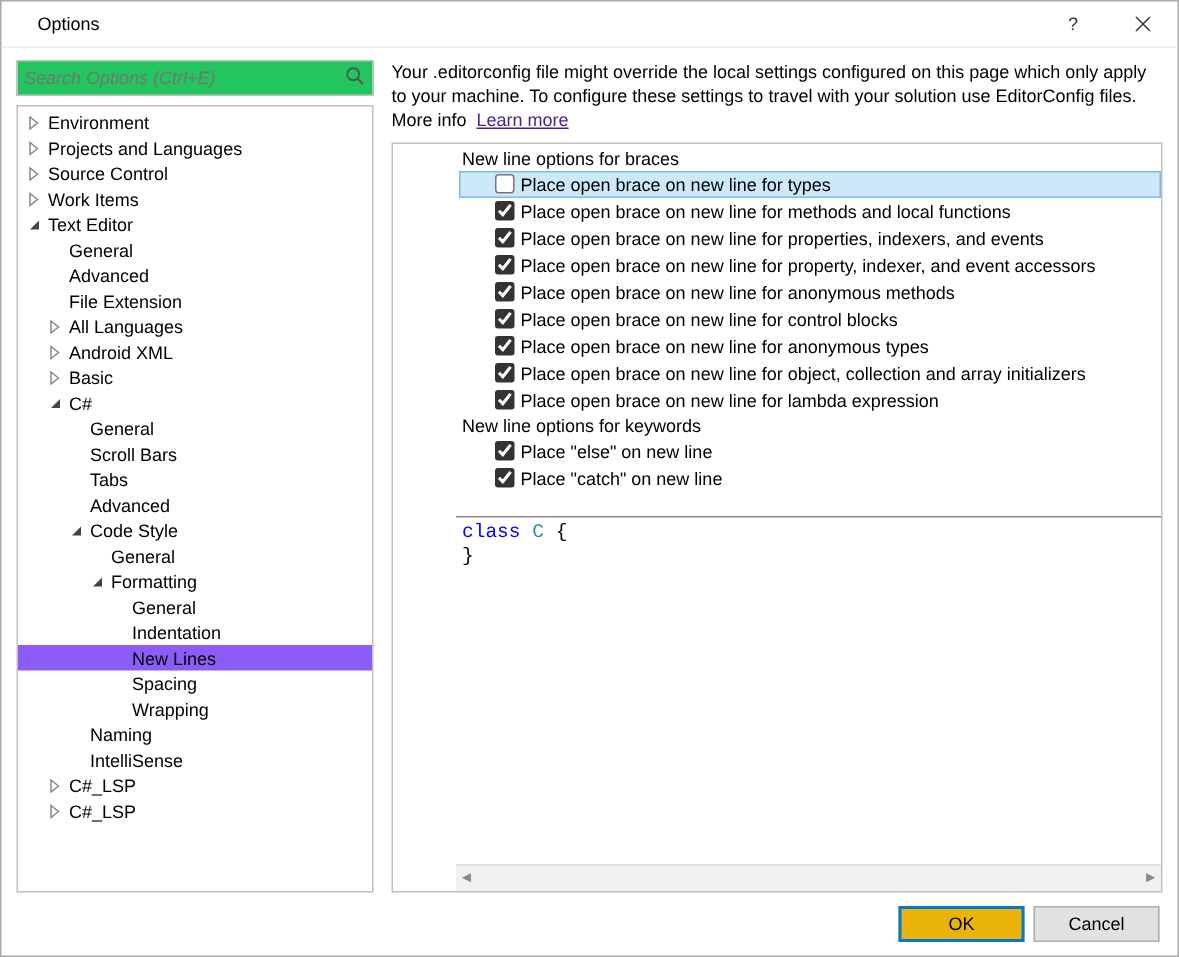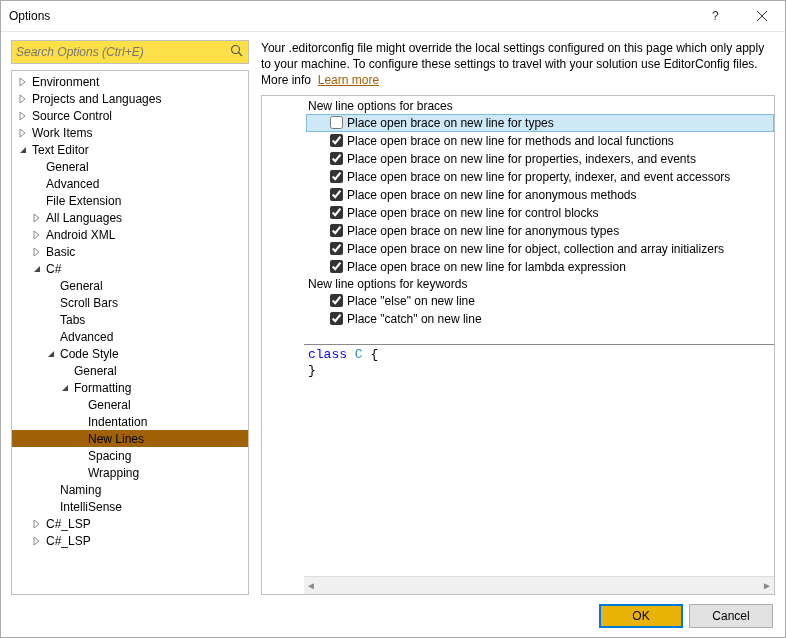--- a/index.html
+++ b/index.html
@@ -16,21 +16,21 @@
     border: 1px solid #aaa;
     box-sizing: border-box;
     display: flex;
     flex-direction: column;
     background: #fff;
   }
   .titlebar {
     height: 30px;
     display: flex;
     align-items: center;
-    padding-left: 8px;
+    padding-left: 24px;
     border-bottom: 1px solid #e8e8e8;
   }
   .titlebar .title { flex: 1; font-size: 12px; }
   .titlebar .tb-btn {
     width: 46px; height: 30px;
     display: flex; align-items: center; justify-content: center;
     color: #333;
   }
   .client {
     flex: 1;
@@ -44,21 +44,21 @@
     width: 238px;
     display: flex;
     flex-direction: column;
     gap: 6px;
     min-height: 0;
   }
   .search-wrap {
     position: relative;
     border: 1px solid #c0c0c0;
     height: 22px;
-    background: #fde047;
+    background: #22c55e;
   }
   .search-wrap input {
     border: none;
     outline: none;
     width: calc(100% - 24px);
     height: 100%;
     padding: 0 4px;
     font-size: 12px;
     color: #555;
     font-style: italic;
@@ -82,31 +82,31 @@
     height:17px;
     padding-left:4px;
     white-space:nowrap;
   }
   .tree-row .arrow {
     width:14px; height:14px;
     display:flex;align-items:center;justify-content:center;
     flex:none;
   }
   .arrow svg { display:block; }
-  .tree-row.sel { background:#a16207; }
+  .tree-row.sel { background:#8b5cf6; }
   .tree-row .lbl { padding-left:2px; }
   
   .right {
     flex:1;
     display:flex;flex-direction:column;
     gap:6px;
     min-height:0;
   }
   .intro { line-height:1.35; }
-  .intro a { color:#a16207; }
+  .intro a { color:#4c1d95; }
   .panel-area {
     flex:1;
     border:1px solid #c0c0c0;
     display:flex;flex-direction:column;
     min-height:0;
     padding-left:42px;
   }
   .check-list {
     flex: 0 0 248px;
     overflow-y:scroll;

